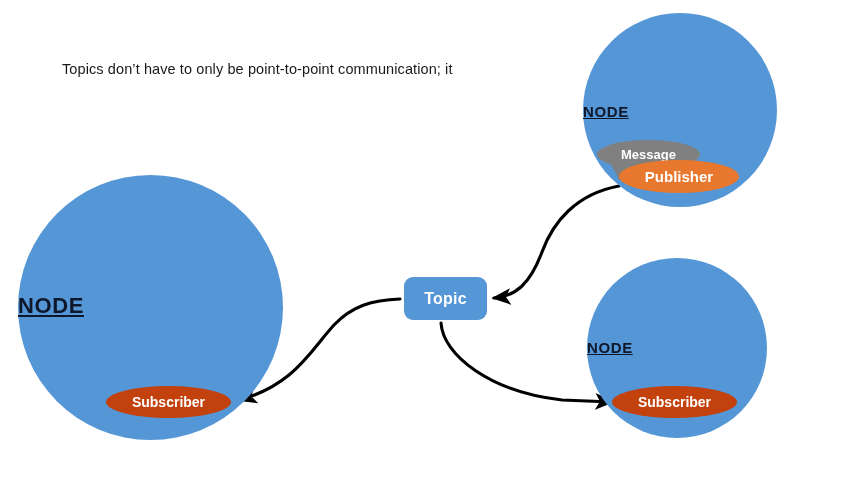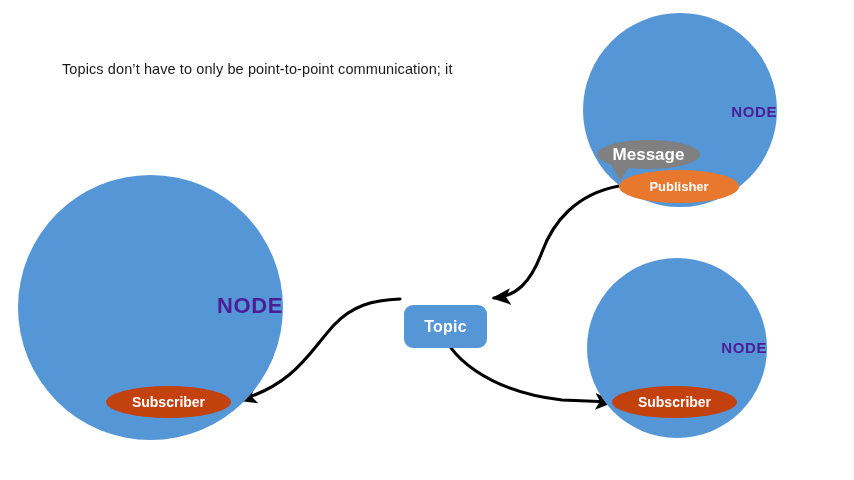--- a/index.html
+++ b/index.html
@@ -30,25 +30,26 @@
     letter-spacing: 0.1px;
   }
   .node-circle {
     position: absolute;
     border-radius: 50%;
     background: #5496D6;
   }
   .node-label {
     position: absolute;
     width: 100%;
-    text-align: right;
-    color: #4c1d95;
+    text-align: left;
+    color: #0f172a;
     font-weight: bold;
     font-family: "Liberation Sans", sans-serif;
     letter-spacing: 0.6px;
+    text-decoration: underline;
   }
   .oval {
     position: absolute;
     border-radius: 50%;
     display: flex;
     align-items: center;
     justify-content: center;
     color: #ffffff;
     font-weight: bold;
     font-family: "Liberation Sans", sans-serif;
@@ -66,21 +67,20 @@
     background: #5496D6;
     border-radius: 9px;
     display: flex;
     align-items: center;
     justify-content: center;
     color: #ffffff;
     font-weight: bold;
     font-family: "Liberation Sans", sans-serif;
     font-size: 16px;
     letter-spacing: 0.2px;
-    margin-top: 28px;
   }
   #arrows {
     position: absolute;
     left: 0;
     top: 0;
     width: 854px;
     height: 480px;
     pointer-events: none;
   }
 </style>
@@ -104,24 +104,24 @@
     <path d="M 441,323 C 443,355 490,392 562,400 L 612,402" fill="none" stroke="#000000" stroke-width="3.1" stroke-linecap="round" marker-end="url(#ah)"></path>
   </svg>
 
   <div class="node-circle" style="left:583px; top:13px; width:194px; height:194px;">
     <div class="node-label" style="top:90px; font-size:15px;">NODE</div>
   </div>
 
   <svg class="msg-tail" style="left:607px; top:160px; width:34px; height:22px;" viewBox="0 0 34 22">
     <path d="M2,1 L26,1 L13,21 Z" fill="#808080"></path>
   </svg>
-  <div class="oval oval-msg" style="left:597px; top:140px; width:103px; height:29px; font-size:17px;">
+  <div class="oval oval-msg" style="left:597px; top:140px; width:103px; height:29px; font-size:13px;">
     <span>Message</span>
   </div>
-  <div class="oval oval-pub" style="left:619px; top:170px; width:120px; height:33px; font-size:13px;">
+  <div class="oval oval-pub" style="left:619px; top:160px; width:120px; height:33px; font-size:15px;">
     <span>Publisher</span>
   </div>
 
   <div class="node-circle" style="left:18px; top:175px; width:265px; height:265px;">
     <div class="node-label" style="top:118px; font-size:22px;">NODE</div>
   </div>
   <div class="oval oval-sub" style="left:106px; top:386px; width:125px; height:32px; font-size:14px;">
     <span>Subscriber</span>
   </div>
 

